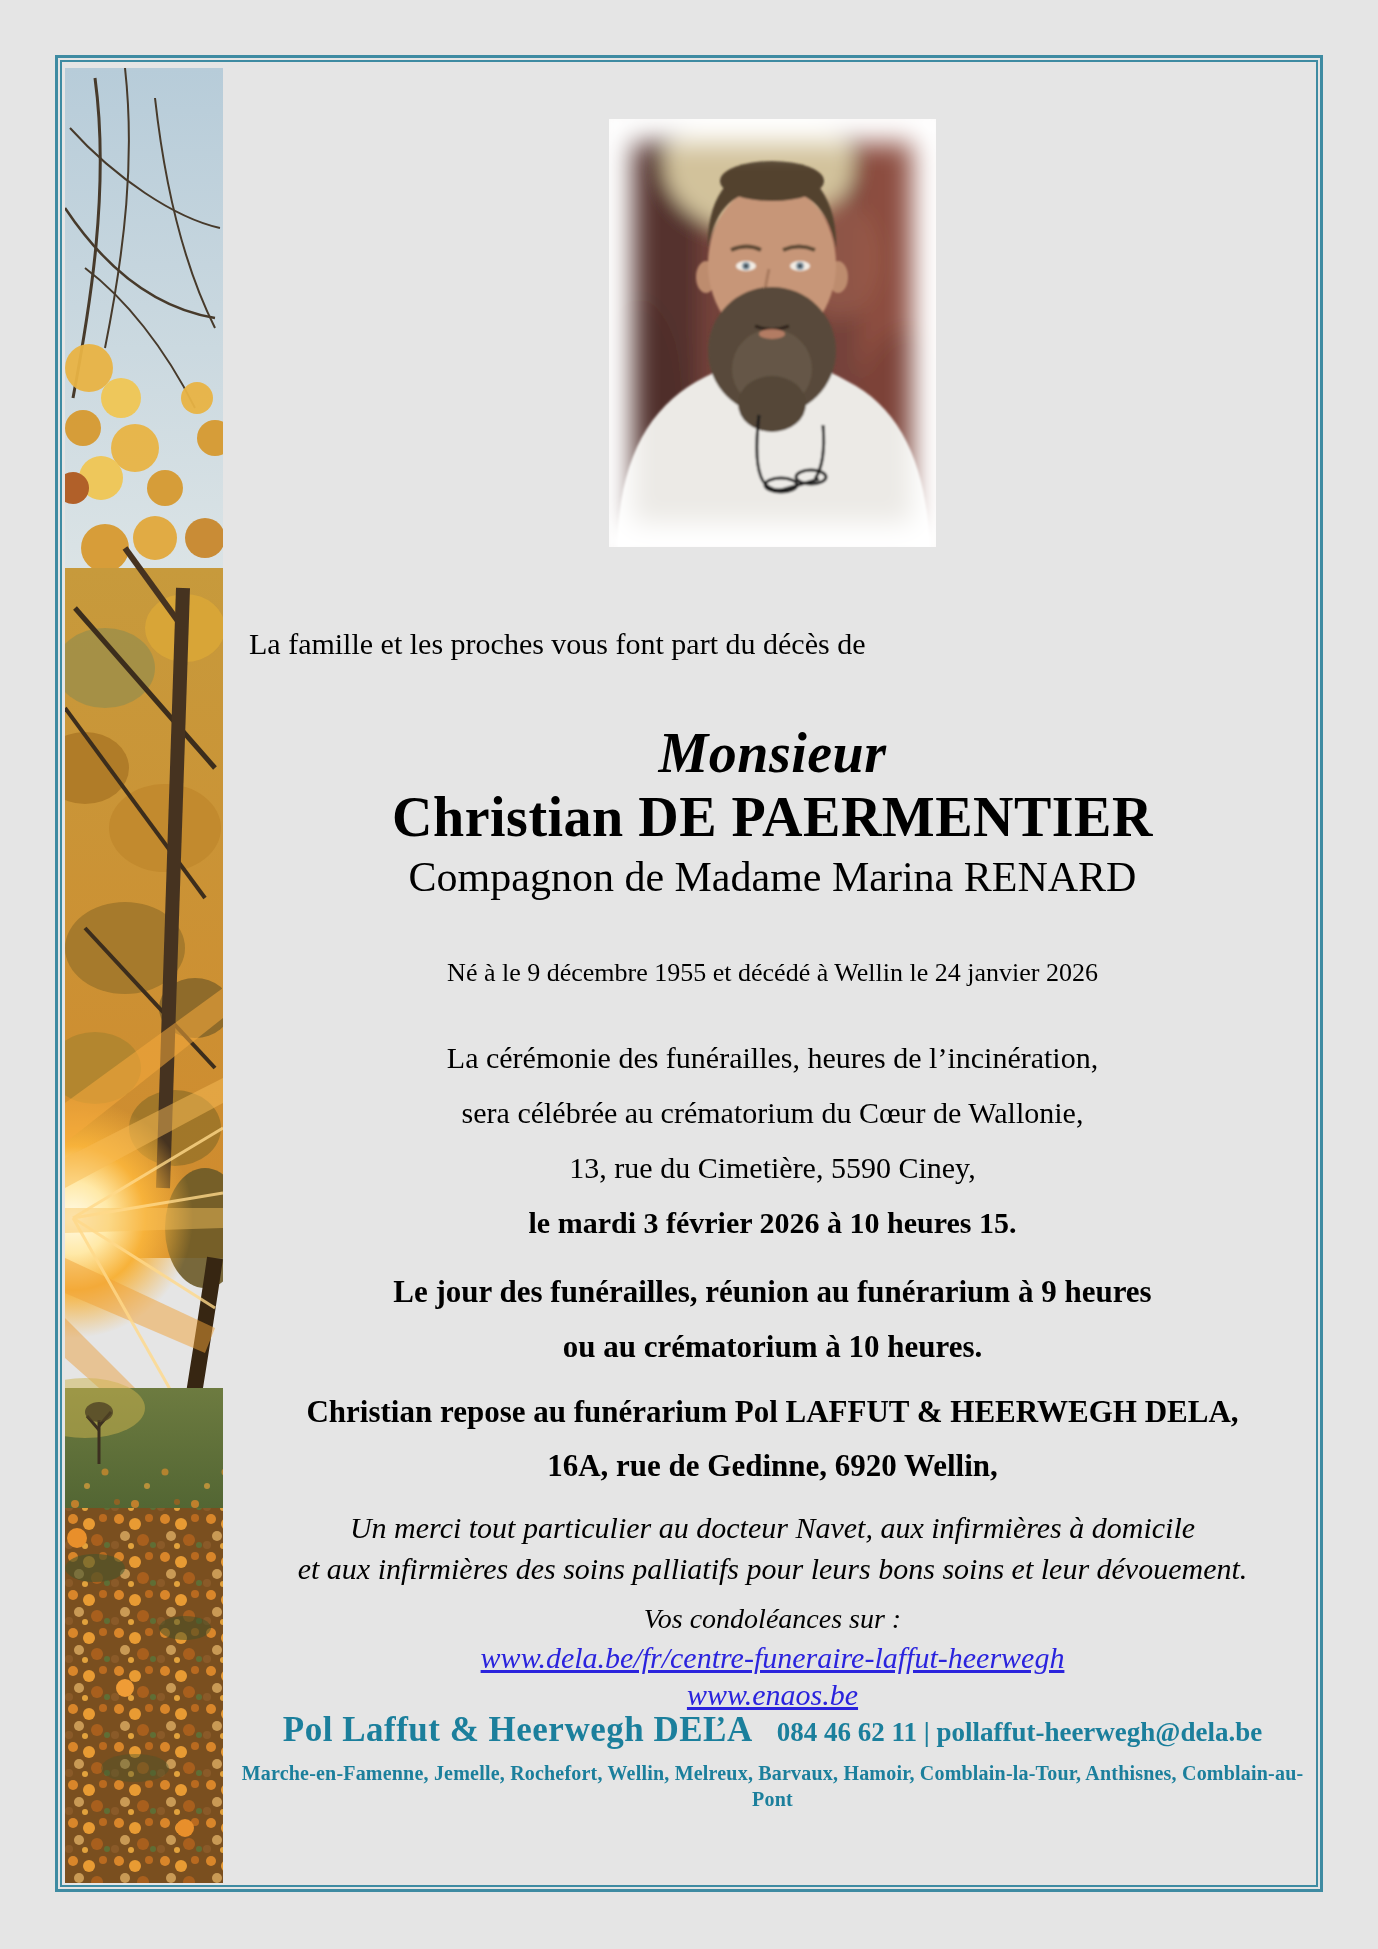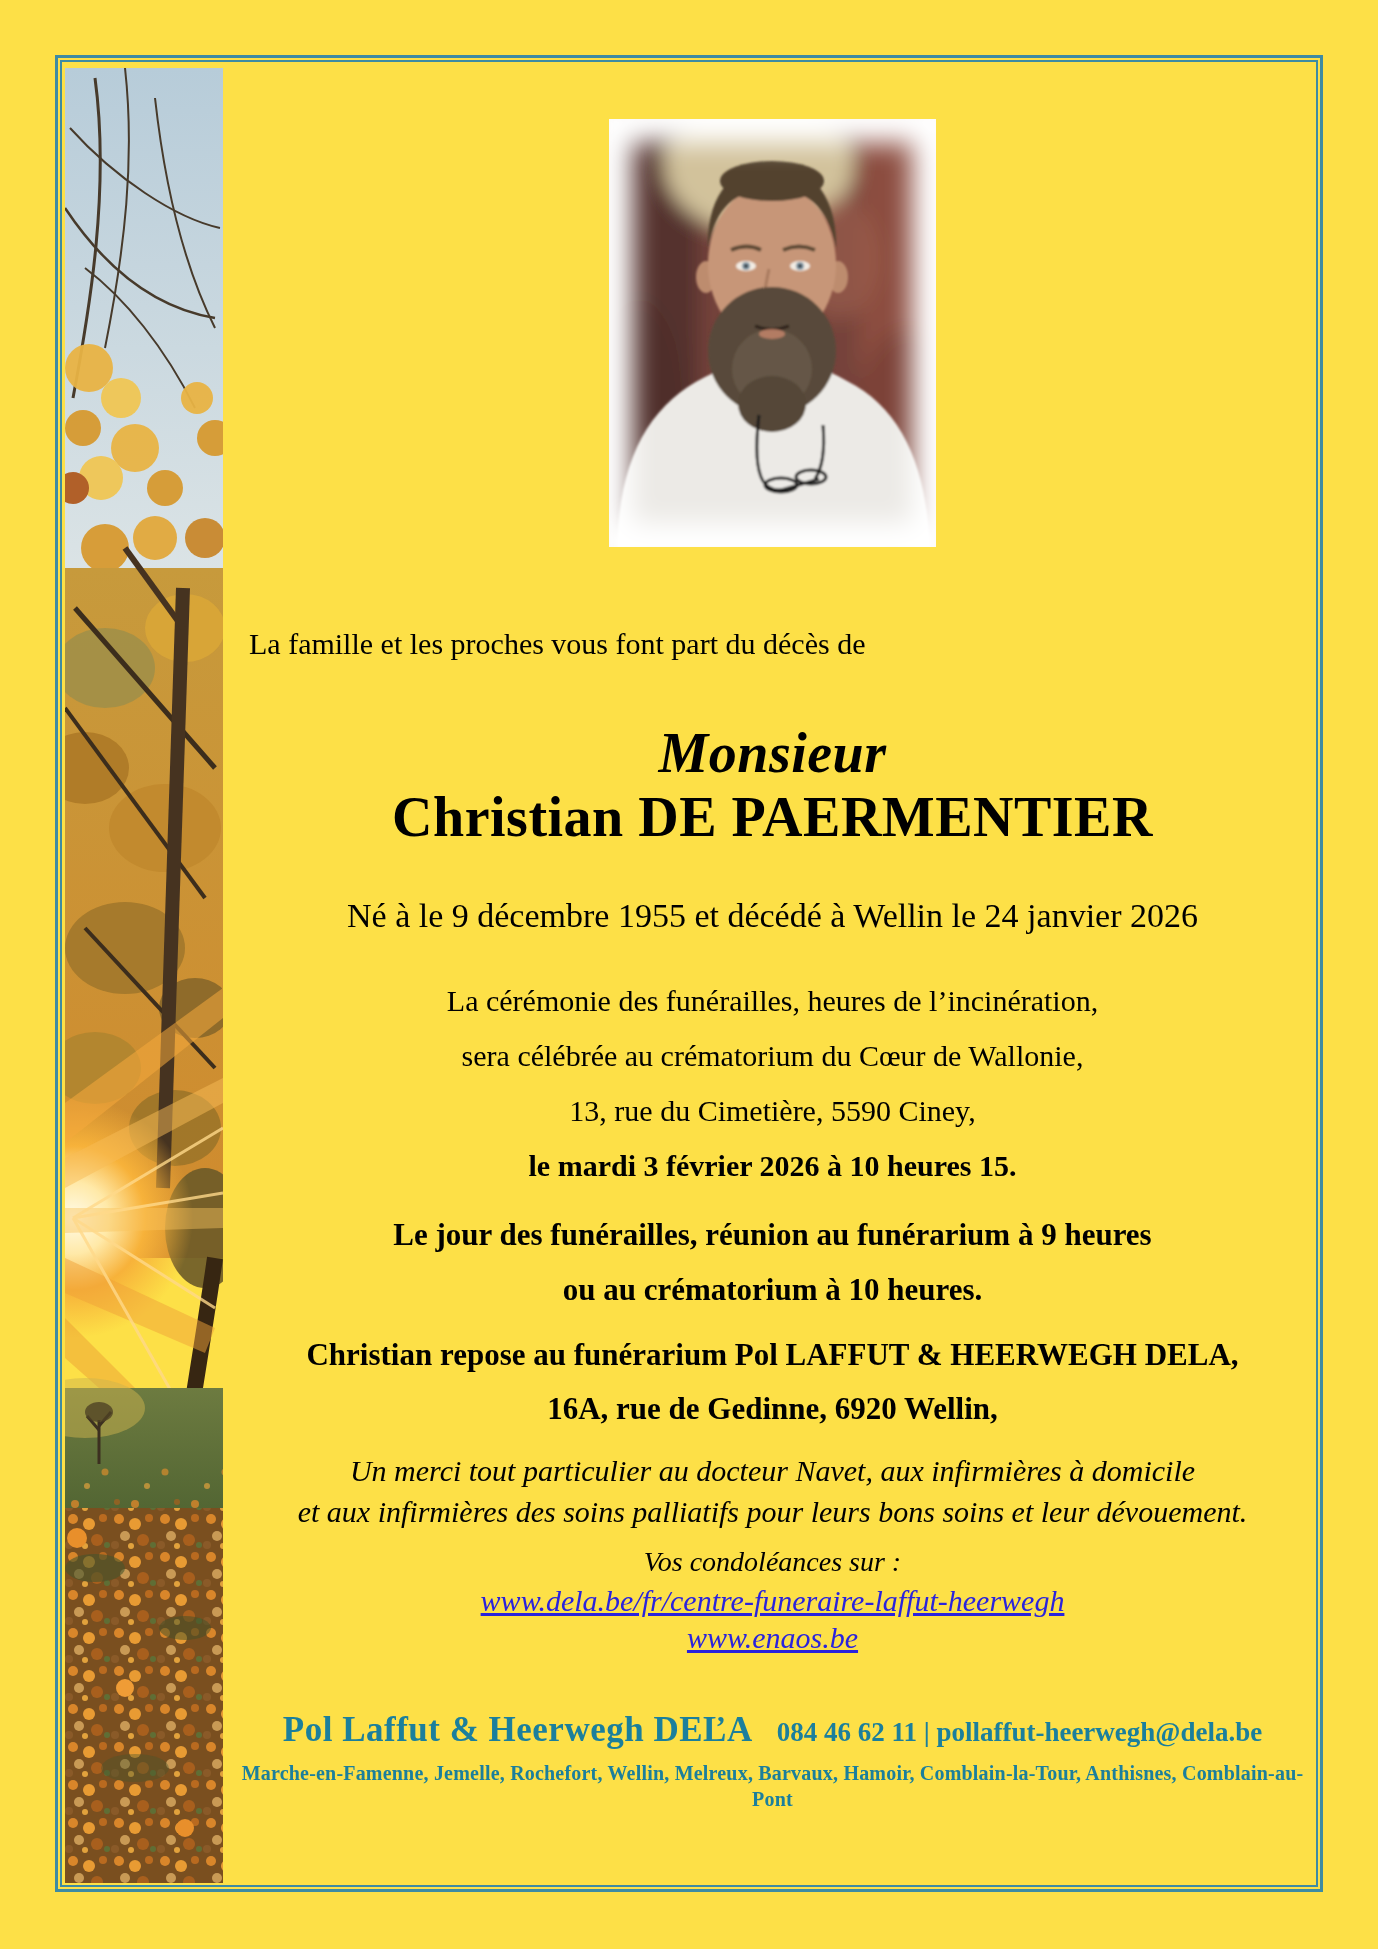--- a/index.html
+++ b/index.html
@@ -1,17 +1,17 @@
 <!DOCTYPE html>
 <html><head>
 <meta charset="utf-8">
 <style>
   html,body{margin:0;padding:0;background:#ffffff;}
   .page{
-    position:relative;width:1378px;height:1949px;background:#fde047;
+    position:relative;width:1378px;height:1949px;background:#e5e5e5;
     font-family:"Liberation Serif", serif;color:#000;overflow:hidden;
   }
   
   .frame-outer{
     position:absolute;left:55px;top:55px;right:55px;bottom:57px;
     border:3px solid #3e8ba2;pointer-events:none;
   }
   .frame-inner{
     position:absolute;inset:2px;border:2px solid #3e8ba2;
   }
@@ -31,21 +31,21 @@
   .soft-edge{
     position:absolute;inset:0;pointer-events:none;
     box-shadow:inset 0 0 26px 24px #ffffff;
   }
   .intro{
     margin-top:76px;text-align:left;padding-left:24px;
     font-size:30px;line-height:42px;
   }
   .big-title{font-size:56px;font-weight:bold;line-height:64px;letter-spacing:.5px;}
   .relation{font-size:42px;line-height:57px;}
-  .birth{margin-top:44px;font-size:34px;line-height:46px;}
+  .birth{margin-top:44px;font-size:26px;line-height:46px;}
   .ceremony{margin-top:34px;font-size:30px;line-height:55px;}
   .gathering{margin-top:14px;font-size:31px;line-height:55px;font-weight:bold;}
   .repose{margin-top:11px;font-size:31px;line-height:54px;font-weight:bold;}
   .thanks{margin-top:14px;font-size:30px;line-height:41px;font-style:italic;}
   .condoleances{margin-top:10px;font-size:28px;line-height:40px;font-style:italic;}
   .bold-line{font-weight:bold;}
   .link-line{font-size:30px;line-height:37px;font-style:italic;}
   .link-line a{color:#2a23dd;text-decoration:underline;}
   
   .footer{
@@ -243,20 +243,21 @@
           </g>
         </g>
       </svg>
       <div class="soft-edge"></div>
     </div>
 
     <div class="intro">La famille et les proches vous font part du décès de</div>
 
     <div class="big-title" style="margin-top:56px;font-style:italic;">Monsieur</div>
     <div class="big-title">Christian DE PAERMENTIER</div>
+    <div class="relation">Compagnon de Madame Marina RENARD</div>
 
     <div class="birth">Né à le 9 décembre 1955 et décédé à Wellin le 24 janvier 2026</div>
 
     <div class="ceremony">
       <div>La cérémonie des funérailles, heures de l’incinération,</div>
       <div>sera célébrée au crématorium du Cœur de Wallonie,</div>
       <div>13, rue du Cimetière, 5590 Ciney,</div>
       <div class="bold-line">le mardi 3 février 2026 à 10 heures 15.</div>
     </div>
 

